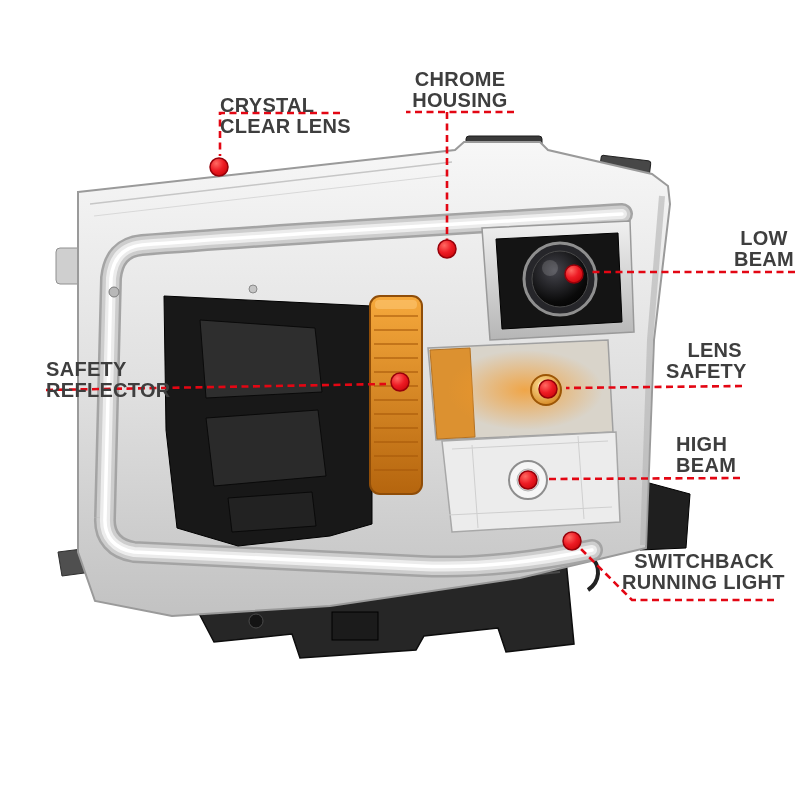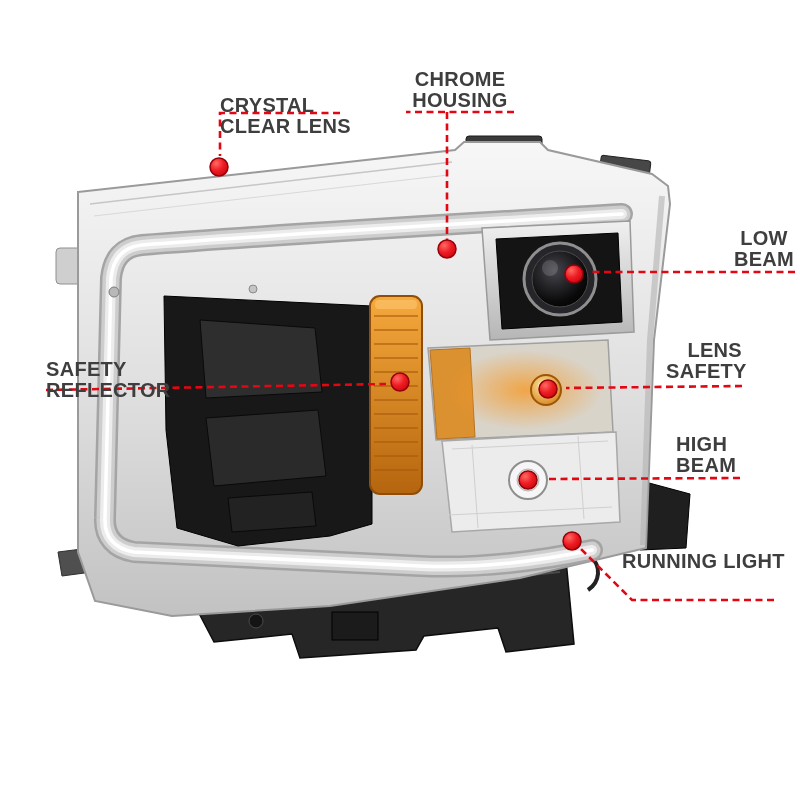--- a/index.html
+++ b/index.html
@@ -167,16 +167,17 @@
   </div>
   <div class="callout c5">
     <div>SAFETY</div>
     <div>REFLECTOR</div>
   </div>
   <div class="callout c6">
     <div>HIGH</div>
     <div>BEAM</div>
   </div>
   <div class="callout c7">
+    <div>SWITCHBACK</div>
     <div>RUNNING LIGHT</div>
   </div>
 
 </div>
 
 </body></html>

